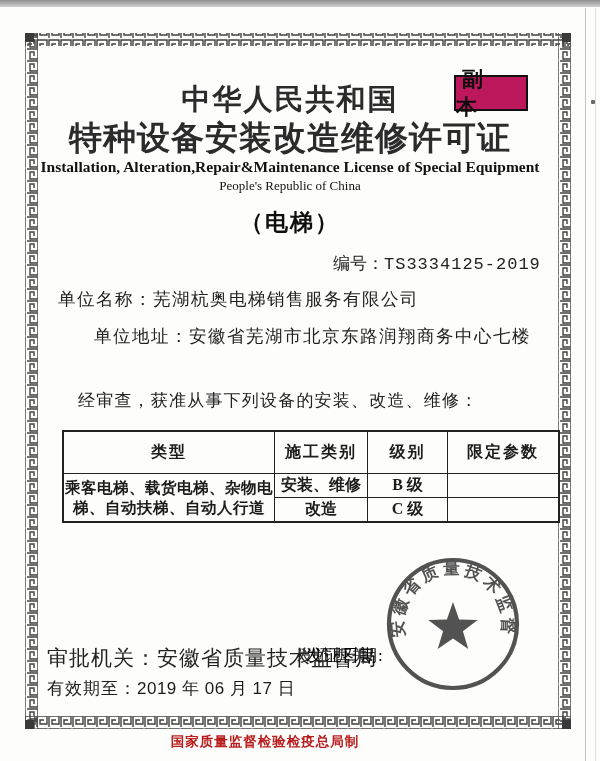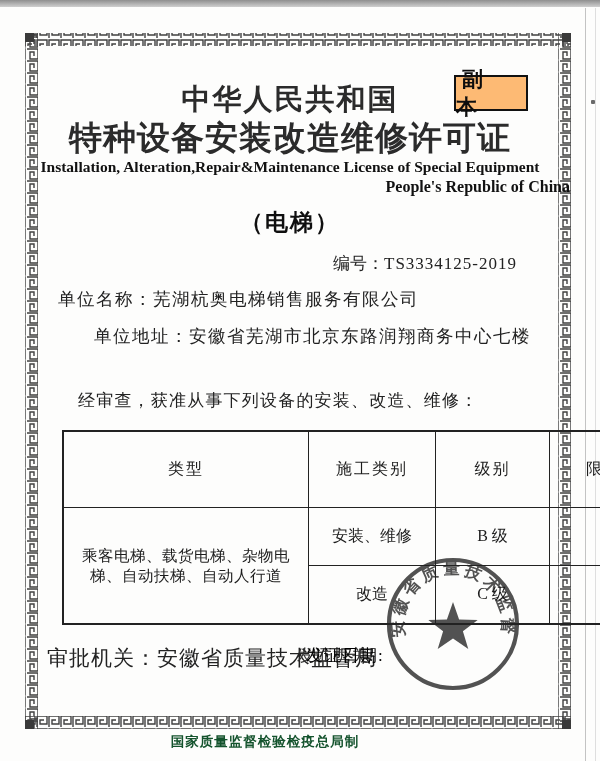--- a/index.html
+++ b/index.html
@@ -13,57 +13,57 @@
   .scan-band{left:0;top:0;width:600px;height:7px;
     background:linear-gradient(#8f8f8f,#cfcfcf);}
   .edge-line-1{left:585px;top:8px;width:1px;height:753px;background:#c3c3c3;}
   .edge-line-2{left:595px;top:8px;width:1px;height:753px;background:#dedede;}
   .speck{left:591px;top:100px;width:4px;height:4px;background:#6a6a6a;border-radius:1px;}
   
   .copy-box{
     left:454px;top:75px;width:70px;height:32px;
     border:2.5px solid #111;display:flex;align-items:center;justify-content:center;
     font-size:21px;font-weight:bold;letter-spacing:6px;text-indent:6px;color:#0d0d0d;
-    background:#fdba74;
+    background:#be185d;
   }
   .title-wrap{left:10px;top:0;width:560px;text-align:center;}
   .t-cn1{position:absolute;top:80px;width:100%;font-size:29px;font-weight:bold;
     letter-spacing:2px;color:#2b2b2b;}
   .t-cn2{position:absolute;top:116px;width:100%;font-size:33px;font-weight:bold;
     letter-spacing:1px;color:#2b2b2b;}
   .t-en1{position:absolute;top:158px;width:100%;font-size:15.5px;font-weight:bold;color:#111;}
-  .t-en2{position:absolute;top:178px;width:100%;font-size:16px;font-weight:bold;color:#111;text-align:right;}
+  .t-en2{position:absolute;top:178px;width:100%;font-size:13px;font-weight:normal;color:#111;}
   .t-equip{position:absolute;top:207px;width:100%;font-size:23px;font-weight:bold;
     letter-spacing:2px;color:#0f0f0f;font-family:"Liberation Sans","DejaVu Sans",sans-serif;}
   .license-no{left:333px;top:252px;font-size:17px;color:#222;}
-  .license-no .num{font-family:Liberation Serif, serif;letter-spacing:1px;margin-top:24px;}
+  .license-no .num{font-family:Liberation Mono, monospace;letter-spacing:1px;margin-top:24px;}
   .field-row{left:58px;font-size:17.5px;letter-spacing:1.5px;color:#222;}
   .row-name{top:287px;}
   .row-addr{top:324px;margin-left:36px;}
   .approval-note{left:78px;top:389px;font-size:17px;letter-spacing:1.2px;color:#222;}
   
   .tbl{left:62px;top:430px;}
   table{border-collapse:collapse;width:483px;table-layout:fixed;}
   td,th{border:1px solid #222;text-align:center;vertical-align:middle;
-    font-size:16px;font-weight:normal;color:#1c1c1c;padding:18px;}
+    font-size:16px;font-weight:bold;color:#1c1c1c;padding:1px;}
   table{border:2px solid #222;}
   th{height:39px;letter-spacing:2px;}
   td{height:21px;}
   .c1{width:208px;} .c2{width:90px;} .c3{width:77px;} .c4{width:108px;}
   .types-cell{font-size:15.5px;line-height:20px;letter-spacing:0.5px;}
   
   .approve-row{left:47px;top:644px;font-size:21px;letter-spacing:1px;color:#222;}
   .issue-org{left:297px;top:644px;font-size:17px;letter-spacing:1px;color:#333;}
   .issue-date-label{left:306px;top:644px;font-size:17px;letter-spacing:1px;color:#000000;}
   .valid-row{left:47px;top:677px;font-size:17px;letter-spacing:1px;color:#222;}
   .date-sans{font-family:"Liberation Sans","DejaVu Sans",sans-serif;font-size:17px;
     letter-spacing:0.5px;color:#1a1a1a;}
   .issue-date-val{left:358px;top:677px;}
   .made-by{left:25px;top:733px;width:480px;text-align:center;font-size:13.5px;
-    font-weight:bold;letter-spacing:1px;color:#14532d;
+    font-weight:bold;letter-spacing:1px;color:#b91c1c;
     font-family:"Liberation Sans","DejaVu Sans",sans-serif;}
   .frame-svg{left:0;top:0;pointer-events:none;}
 </style>
 </head>
 <body>
 
 <div class="page">
 
   <div class="abs scan-band"></div>
   <div class="abs edge-line-1"></div>
@@ -150,16 +150,19 @@
       </table>
   </div>
 
   <div class="abs approve-row">
     <span>审批机关：</span><span>安徽省质量技术监督局</span>
   </div>
 
   <div class="abs issue-org">发证机关:</div>
   <div class="abs issue-date-label">发证日期:</div>
 
+  <div class="abs valid-row">
+    <span>有效期至：</span><span class="date-sans">2019 年 06 月 17 日</span>
+  </div>
 
   <div class="abs made-by">国家质量监督检验检疫总局制</div>
 
 </div>
 
 </body></html>

